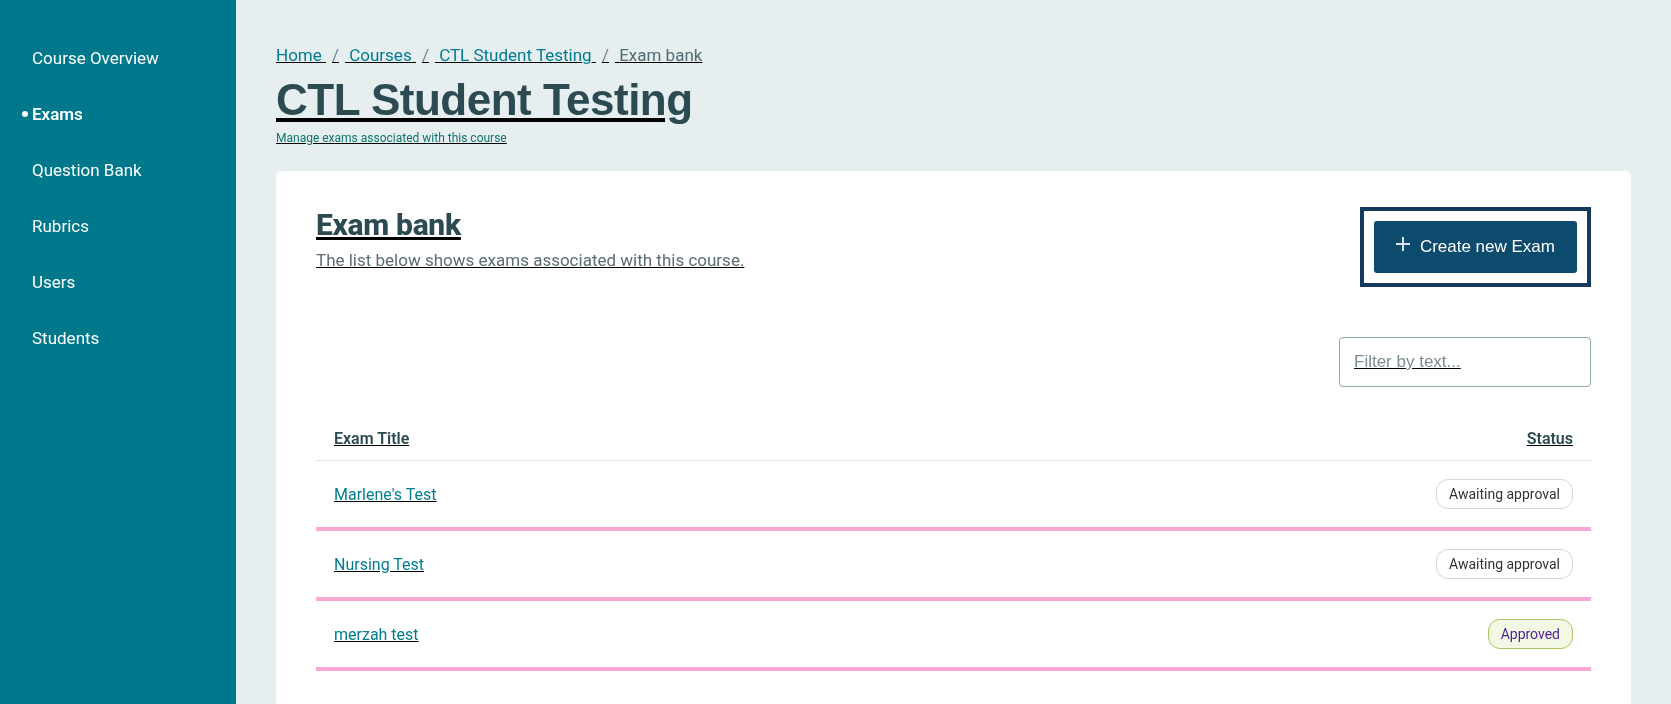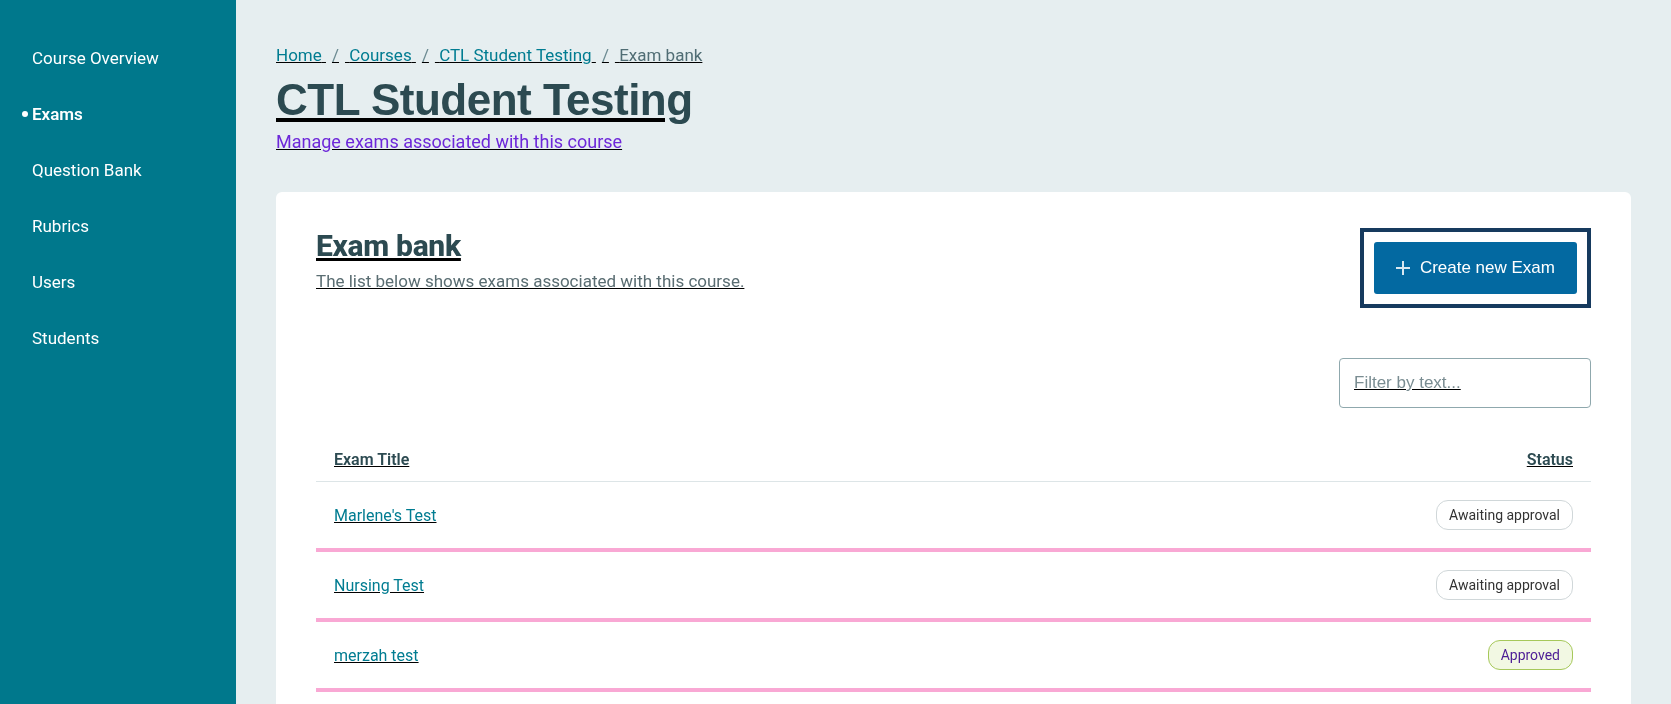--- a/index.html
+++ b/index.html
@@ -77,23 +77,23 @@
     .page-title {
       font-size: 44px;
       font-weight: 800;
       color: #2c4a51;
       margin-bottom: 6px;
       font-family: "Segoe UI", sans-serif;
       letter-spacing: -0.5px;
     }
 
     .page-subtitle {
-      font-size: 18px;
-      color: #6d28d9;
-      margin-bottom: 40px;
+      font-size: 12px;
+      color: #0f766e;
+      margin-bottom: 26px;
     }
 
     .card {
       background: #ffffff;
       border-radius: 6px;
       padding: 36px 40px;
     }
 
     .card-header {
       display: flex;
@@ -118,28 +118,27 @@
       font-size: 17px;
       color: #5a6d72;
     }
 
     .create-btn-wrap {
       border: 4px solid #163a5e;
       padding: 10px;
     }
 
     .create-btn {
-      background: #0369a1;
+      background: #0c4a6e;
       color: #ffffff;
       border: none;
       padding: 16px 22px;
       font-size: 17px;
       cursor: pointer;
       display: inline-flex;
-      align-items: center;
       border-radius: 3px;
     }
 
     .create-btn .plus-icon {
       margin-right: 10px;
       width: 14px;
       height: 14px;
       display: inline-block;
       position: relative;
       opacity: 0.85;

